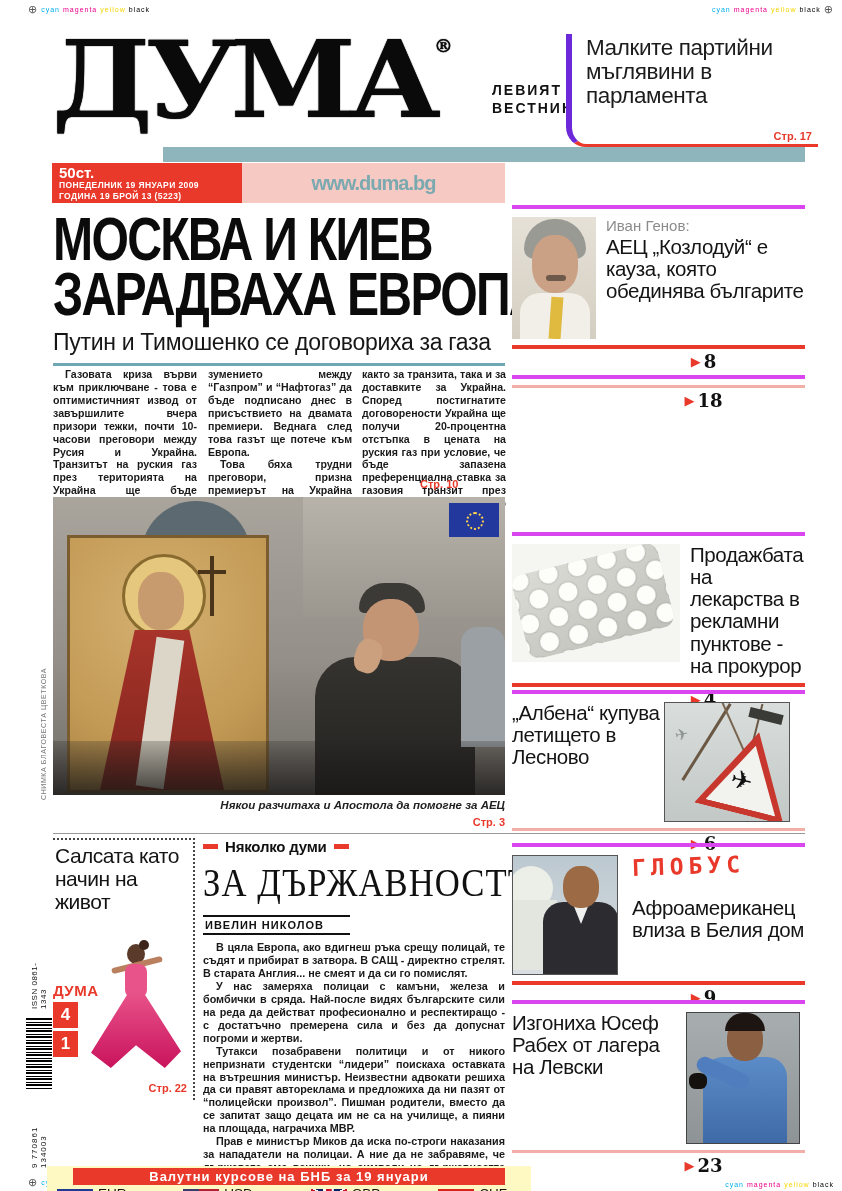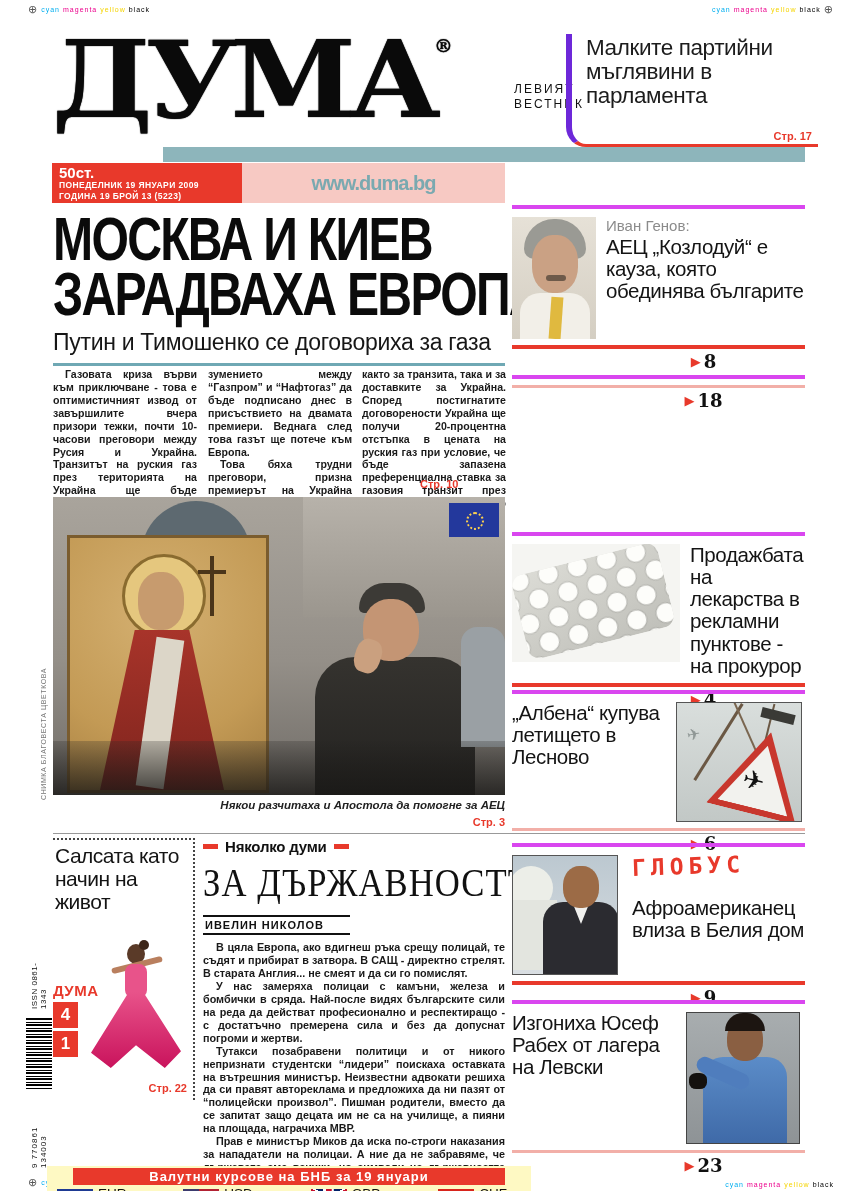--- a/index.html
+++ b/index.html
@@ -9,21 +9,21 @@
   
   .pmark{position:absolute;font-size:7px;letter-spacing:1px;display:flex;gap:3px;align-items:center;}
   .pmark .reg{color:#555;font-size:11px;line-height:1;}
   .c-cyan{color:#00aeef}.c-mag{color:#ec008c}.c-yel{color:#f5d400}.c-blk{color:#000}
 
   
   .logo{position:absolute;left:52px;top:26px;font-family:"DejaVu Serif",serif;font-weight:bold;
         font-size:96px;letter-spacing:-6px;line-height:1;transform:scale(1.18,1.12);transform-origin:left top;
         color:#0a0a0a;text-shadow:0 0 1px #000;}
   .logo sup{font-size:16px;letter-spacing:0;vertical-align:top;top:10px;position:relative;}
-  .tagline{position:absolute;left:514px;top:82px;font-size:12px;font-weight:normal;letter-spacing:2px;line-height:1.25;}
+  .tagline{position:absolute;left:492px;top:82px;font-size:14px;font-weight:bold;letter-spacing:2px;line-height:1.25;}
   .teaser{position:absolute;left:566px;top:34px;width:228px;height:106px;border-left:6px solid #6d28d9;
           border-bottom:3px solid #e8392b;border-bottom-left-radius:20px;padding:2px 4px 2px 14px;}
   .teaser-text{font-size:22.5px;line-height:1.06;letter-spacing:-0.4px;color:#1c1c1c;}
   .teaser-page{position:absolute;right:6px;bottom:2px;color:#e8392b;font-weight:bold;font-size:11px;}
   .tealbar{position:absolute;left:163px;top:147px;width:642px;height:15px;background:#8db5bb;}
   .infobox{position:absolute;left:52px;top:163px;width:190px;height:40px;background:#e8392b;color:#fff;
            padding:2px 0 0 7px;box-sizing:border-box;}
   .infobox .price{font-size:15px;font-weight:bold;line-height:1;}
   .infobox .line{font-size:8.5px;font-weight:bold;letter-spacing:0.4px;line-height:1.3;}
   .webbar{position:absolute;left:242px;top:163px;width:263px;height:40px;background:#f7c9c3;
@@ -442,21 +442,21 @@
       <div class="sb-title" style="width:115px;">Продажбата на лекарства в рекламни пунктове - на прокурор</div>
     </div>
     <div class="sb-rule"></div>
     <div class="page-mark">
       <span class="tri">▶</span>
       <span class="num">4</span>
     </div>
   </div>
 
   <div class="sb-item" style="top:690px;height:153px;">
-    <div class="sb-row" style="display:flex;gap:12px;padding-top:8px;">
+    <div class="sb-row" style="display:flex;padding-top:8px;">
       <div class="sb-title" style="width:152px;">„Албена“ купува летището в Лесново</div>
       <div class="sb-photo ph-airport">
         <div class="ap-branch1"></div>
         <div class="ap-branch2"></div>
         <div class="ap-branch3"></div>
         <div class="ap-smallplane">✈</div>
         <div class="ap-bar"></div>
         <div class="ap-sign">
           <div class="ap-tri-red"></div>
           <div class="ap-tri-white"></div>

